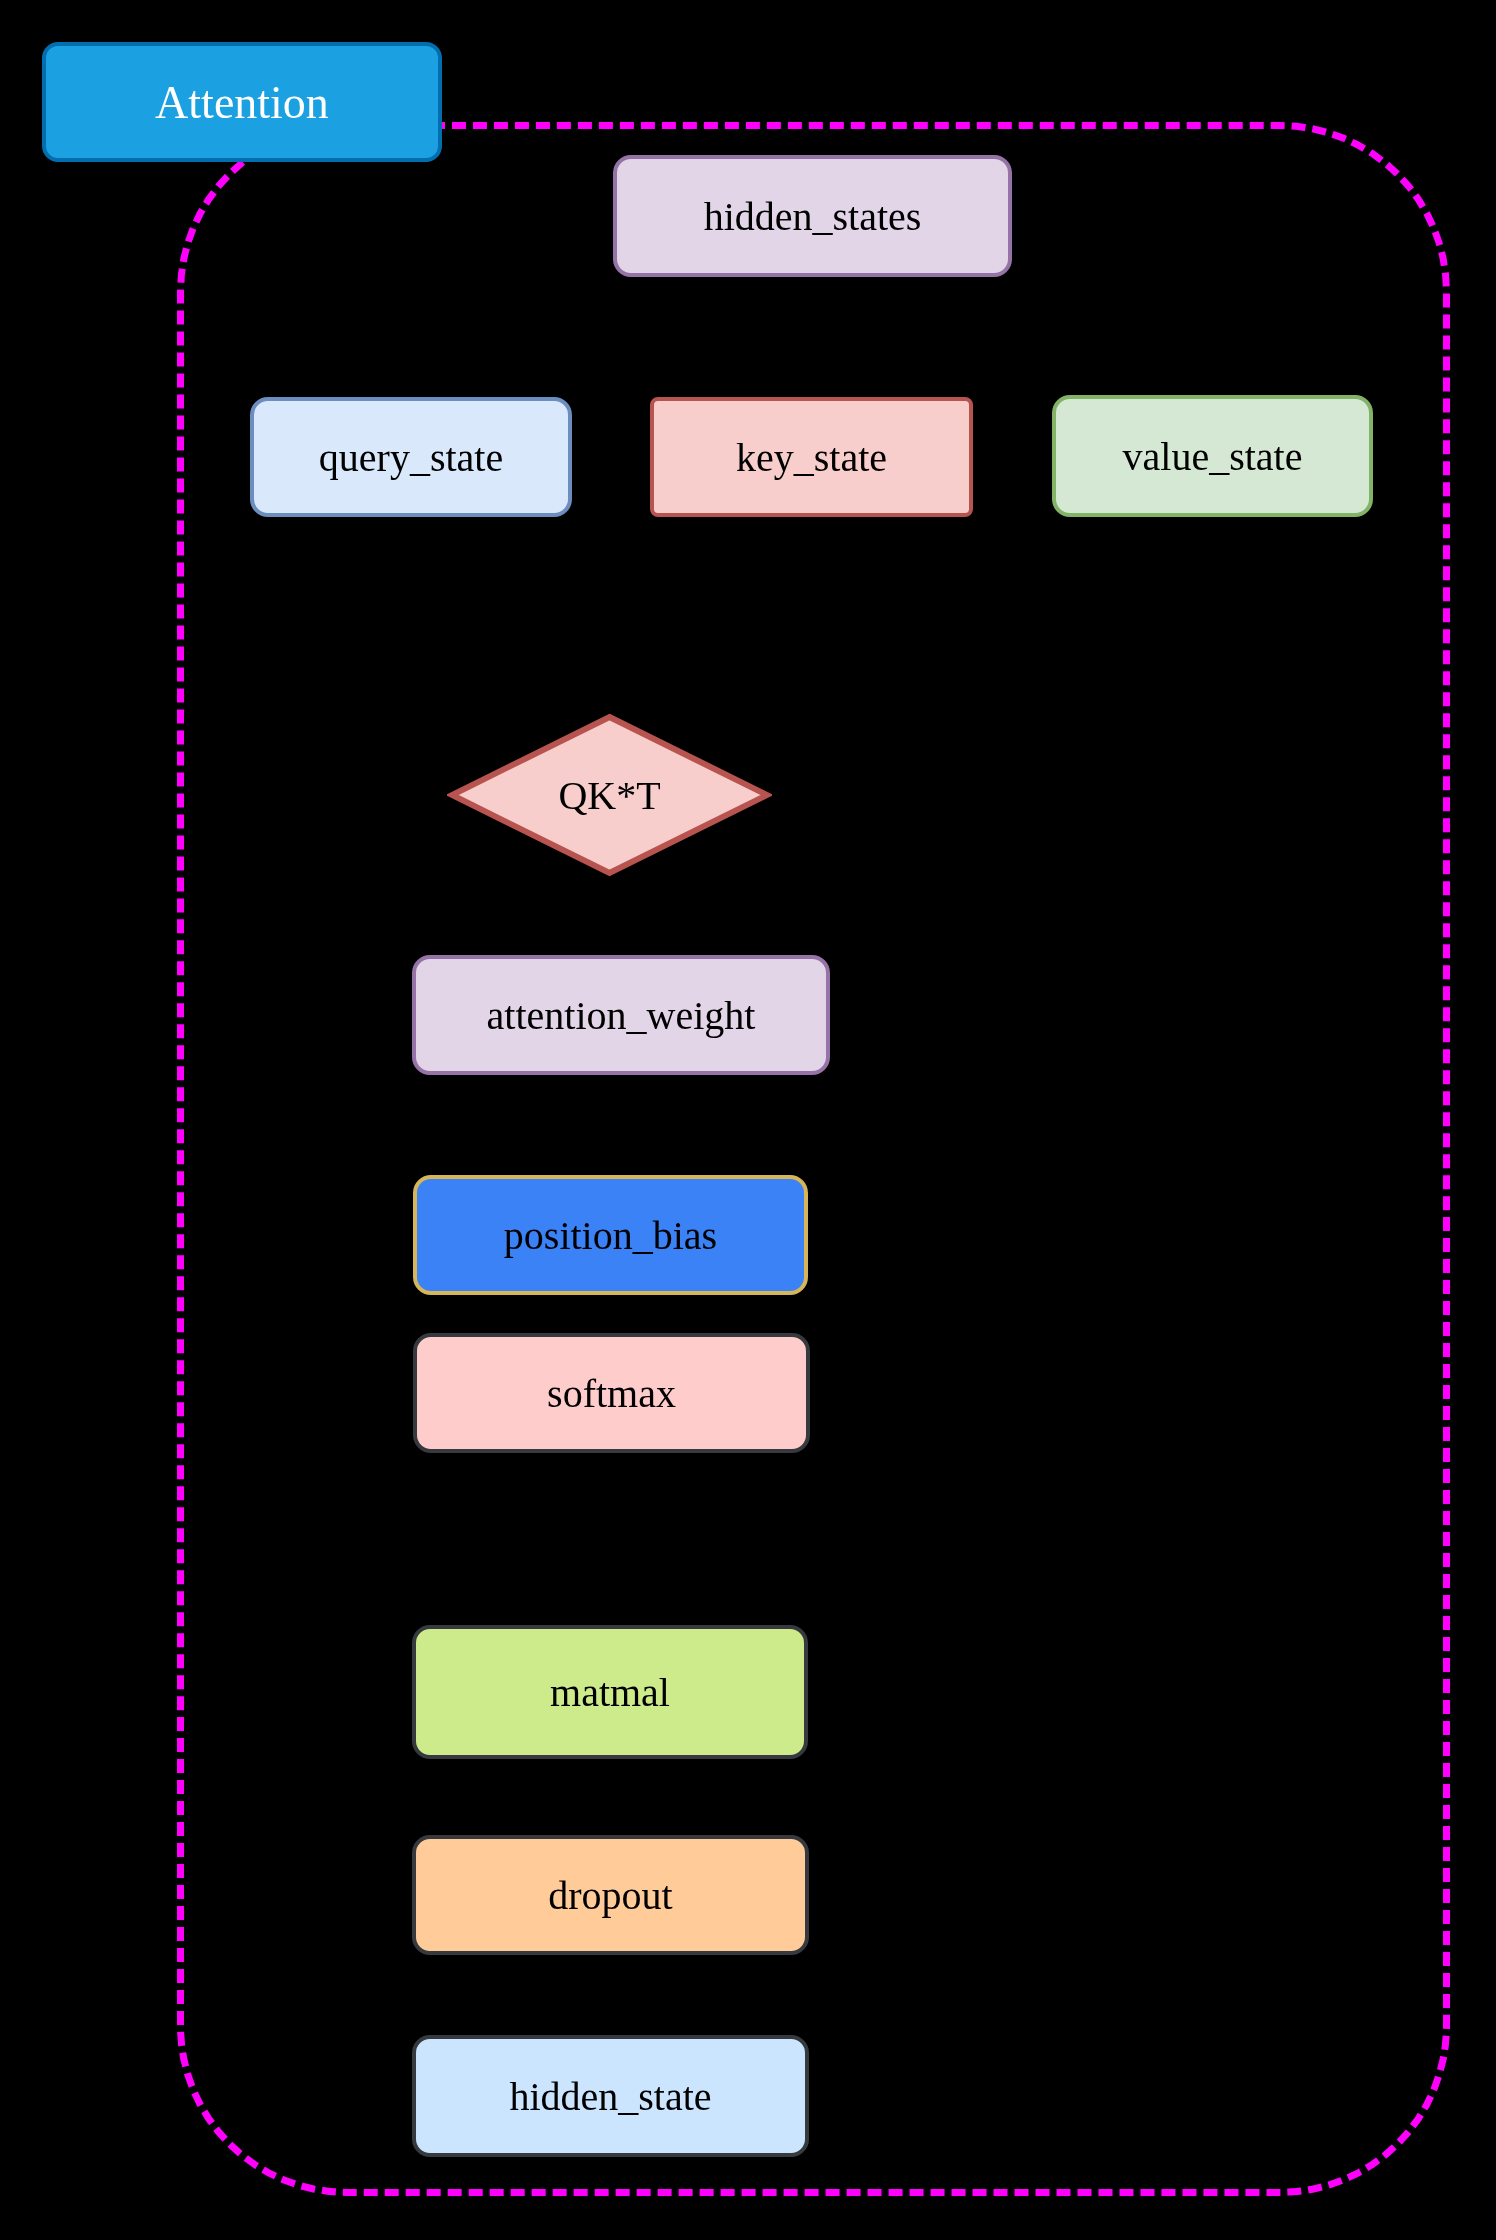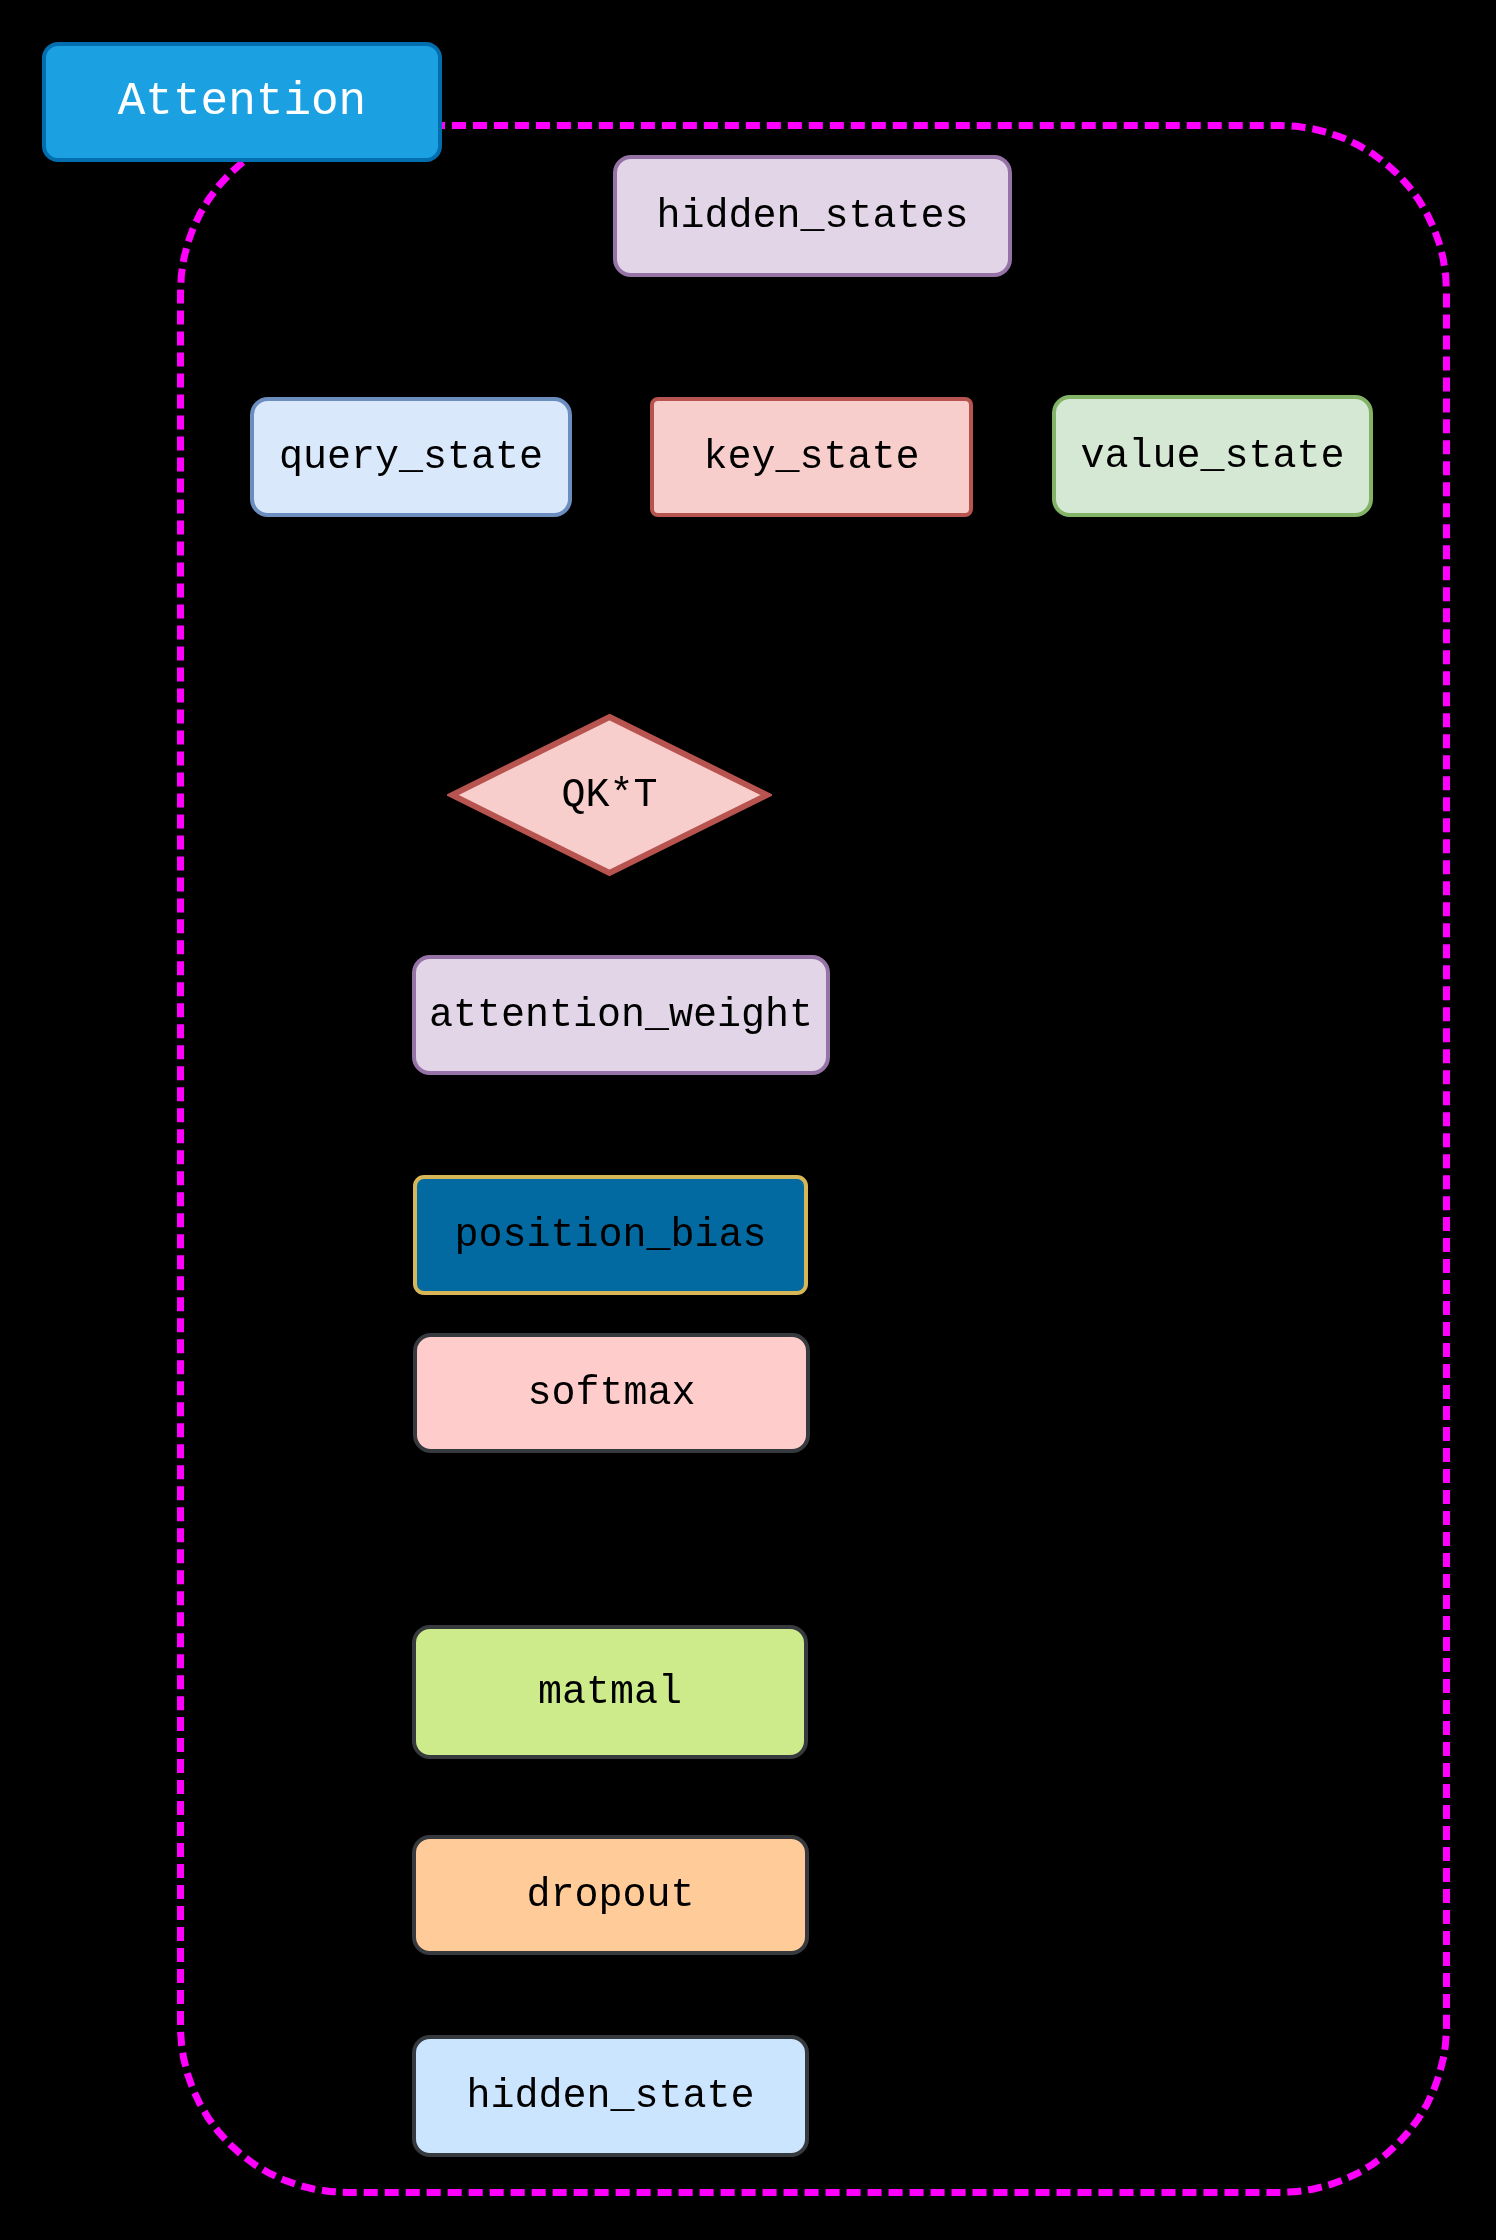--- a/index.html
+++ b/index.html
@@ -6,21 +6,21 @@
     margin: 0;
     padding: 0;
     background: #000000;
   }
   .canvas {
     position: relative;
     width: 1496px;
     height: 2240px;
     background: #000000;
     overflow: hidden;
-    font-family: Liberation Mono, monospace;
+    font-family: Liberation Serif, serif;
   }
 
   
   .group-boundary {
     position: absolute;
     left: 177px;
     top: 122px;
     width: 1273px;
     height: 2074px;
     box-sizing: border-box;
@@ -127,21 +127,21 @@
     <svg viewBox="0 0 325 164" preserveAspectRatio="none">
       <polygon points="162.5,4 320,82 162.5,160 5,82" stroke-width="6" fill="#F8CECC" stroke="#B85450"></polygon>
     </svg>
     <span class="label">QK*T</span>
   </div>
 
   <div class="node" id="n-attention-weight" style="background-color: rgb(225, 213, 231); border-color: rgb(150, 115, 166);">
     <span class="label">attention_weight</span>
   </div>
 
-  <div class="node" id="n-position-bias" style="background-color: #0369a1; border-color: rgb(214, 182, 86); border-radius: 11px;">
+  <div class="node" id="n-position-bias" style="background-color: #3b82f6; border-color: rgb(214, 182, 86);">
     <span class="label">position_bias</span>
   </div>
 
   <div class="node" id="n-softmax" style="background-color: rgb(255, 204, 204); border-color: rgb(54, 57, 61);">
     <span class="label">softmax</span>
   </div>
 
   <div class="node" id="n-matmal" style="background-color: rgb(205, 235, 139); border-color: rgb(54, 57, 61);">
     <span class="label">matmal</span>
   </div>

